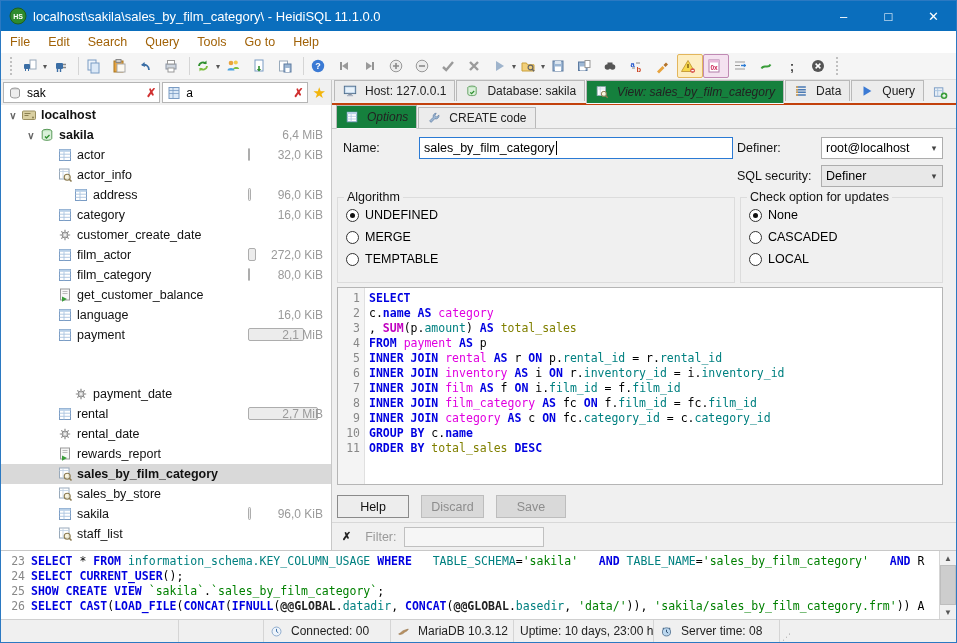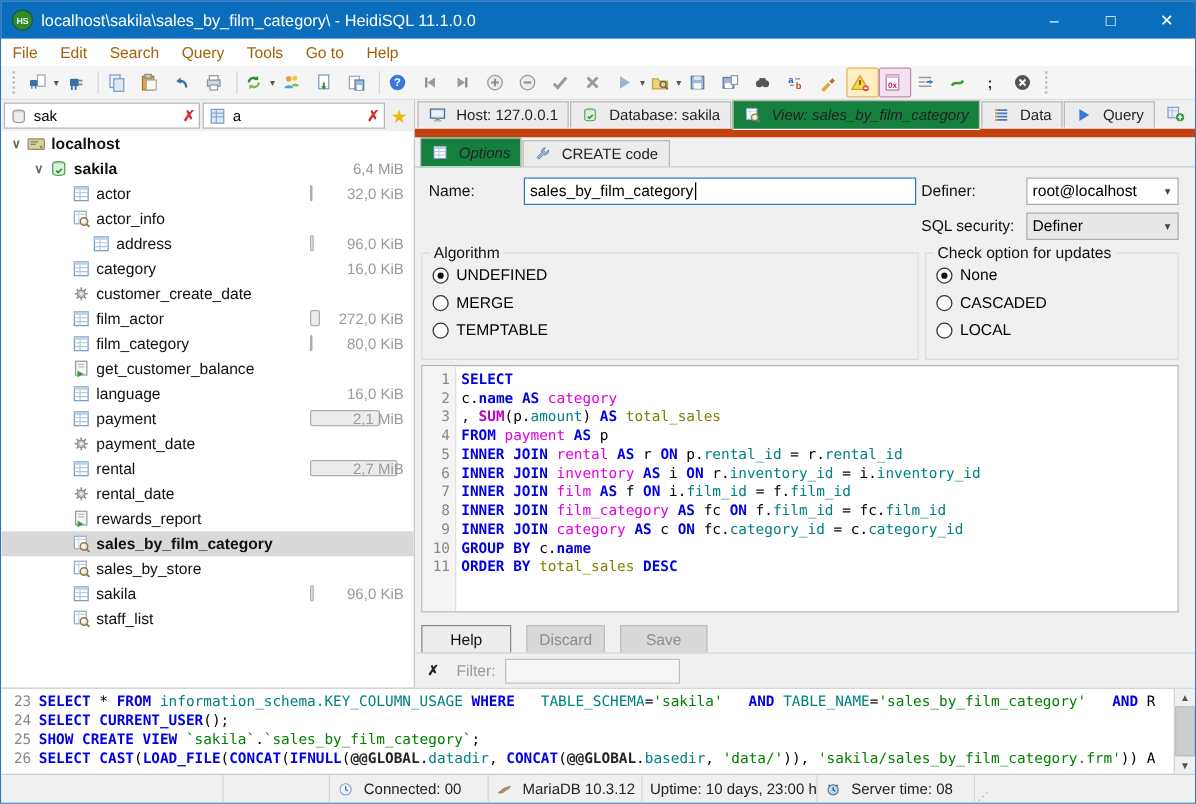--- a/index.html
+++ b/index.html
@@ -36,21 +36,21 @@
   .tree-row.selected{background:#d9d9d9;font-weight:bold;}
   .tree-row.bold{font-weight:bold;}
   .tw{width:16px;flex:0 0 auto;text-align:center;color:#666;font-size:10px;}
   .ticon{width:16px;height:16px;flex:0 0 auto;margin-right:4px;}
   .tlabel{flex:1 1 auto;overflow:hidden;}
   .tsize{width:75px;flex:0 0 auto;position:relative;height:16px;margin-right:8px;}
   .tsize .bar{position:absolute;left:0;top:1px;height:13px;background:#ececec;border:1px solid #adadad;border-radius:2px;box-sizing:border-box;}
   .tsize .sz{position:absolute;right:0;top:1px;font-size:12px;color:#9a9a9a;font-weight:normal;}
   
   .rightpanel{flex:1 1 auto;display:flex;flex-direction:column;min-width:0;background:#f0f0f0;}
-  .tabrow{height:23px;display:flex;align-items:center;border-bottom:7px solid #c2410c;background:#f0f0f0;padding-left:2px;flex:0 0 auto;}
+  .tabrow{height:23px;display:flex;align-items:flex-start;border-bottom:2px solid #c2410c;background:#f0f0f0;padding-left:2px;flex:0 0 auto;}
   .tab{height:20px;display:flex;align-items:center;gap:4px;padding:0 8px;font-size:12px;border:1px solid #b9b9b9;border-bottom:none;background:#ececec;margin-right:1px;color:#222;}
   .tab.active{background:#15803d;height:22px;margin-bottom:-1px;border-bottom:1px solid #f8f8f8;font-style:italic;}
   .newtab-btn{margin-left:4px;margin-bottom:3px;}
   .subtabrow{height:23px;display:flex;align-items:flex-end;border-bottom:1px solid #c9c9c9;background:#f0f0f0;padding-left:4px;flex:0 0 auto;}
   
   .optionspanel{position:relative;flex:1 1 auto;font-size:12.5px;}
   .lbl{position:absolute;color:#111;}
   .name-input{position:absolute;left:87px;top:8px;width:308px;height:20px;border:1px solid #2a7ad4;background:#fff;display:flex;align-items:center;padding-left:4px;font-size:12.5px;}
   .caret{width:1px;height:14px;background:#000;margin-left:1px;}
   .combo{position:absolute;height:20px;border:1px solid #adadad;display:flex;align-items:center;font-size:12.5px;}
@@ -574,21 +574,21 @@
                 <rect x="2.5" y="2.5" width="11" height="2.3" fill="#b8d0e8"></rect>
                 <path d="M2.5 7.2h11M2.5 10.3h11M7 4.8v8.7" stroke="#aac4e0" stroke-width="0.9"></path>
               </svg>
             </span>
             <span class="tlabel">payment</span>
             <span class="tsize">
               <span class="bar" style="width: 56px;"></span>
               <span class="sz">2,1 MiB</span>
             </span>
           </div>
-          <div class="tree-row" style="padding-left: 40px;">
+          <div class="tree-row" style="padding-left: 56px; margin-top: 39px;">
             <span class="tw"></span>
             <span class="ticon" style="width: 16px; height: 16px;">
               <svg viewBox="0 0 16 16" width="16" height="16">
                 <circle cx="8" cy="8" r="3" fill="#c9c9c9" stroke="#8a8a8a"></circle>
                 <circle cx="8" cy="8" r="1.2" fill="#f0f0f0"></circle>
                 <path d="M8 2.8v2M8 11.2v2M2.8 8h2M11.2 8h2M4.3 4.3l1.4 1.4M10.3 10.3l1.4 1.4M11.7 4.3l-1.4 1.4M5.7 10.3l-1.4 1.4" stroke="#8a8a8a" stroke-width="1.2"></path>
               </svg>
             </span>
             <span class="tlabel">payment_date</span>
           </div>

